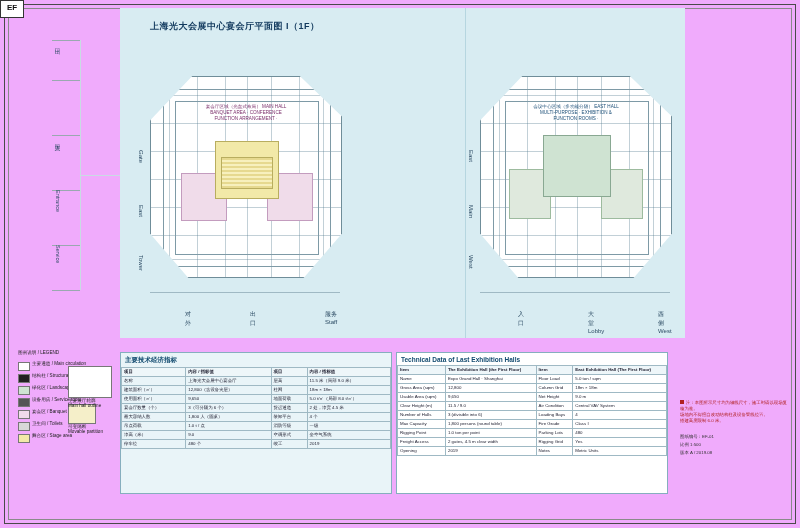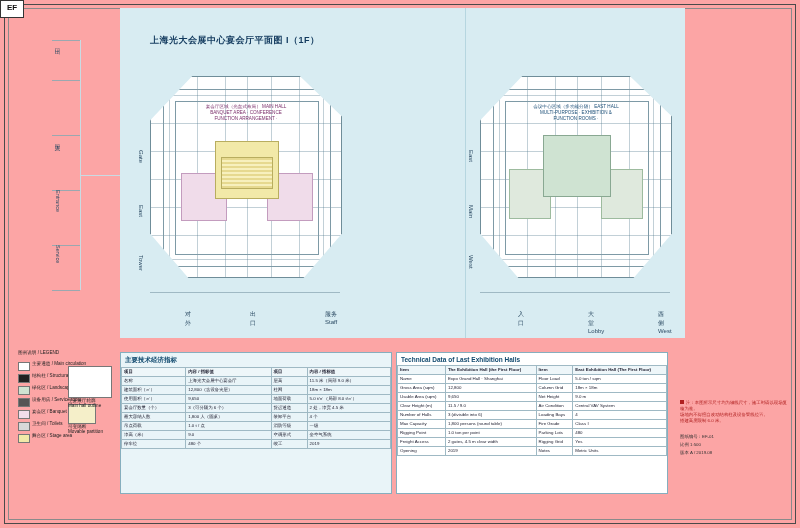--- a/index.html
+++ b/index.html
@@ -1,17 +1,17 @@
 <!DOCTYPE html>
 <html><head>
 <meta charset="utf-8">
 <style>
   html,body{margin:0;padding:0;background:#ffffff;}
   body{width:800px;height:528px;overflow:hidden;font-family:"Liberation Sans",sans-serif;}
-  #sheet{position:relative;width:800px;height:528px;background:#fca5a5;text-decoration:underline;}
+  #sheet{position:relative;width:800px;height:528px;background:#f0abfc;text-decoration:underline;}
 
   
   .frame{position:absolute;left:4px;top:4px;width:792px;height:520px;border:1px solid #4a4a4a;box-sizing:border-box;}
   .frame-inner{position:absolute;left:8px;top:8px;width:784px;height:512px;border:1px solid #8a8a8a;box-sizing:border-box;}
 
   .ef-tag{position:absolute;left:0px;top:0px;width:22px;height:16px;border:1px solid #333;background:#fff;
           font-size:8px;line-height:14px;text-align:center;color:#111;font-weight:bold;}
 
   
   .plan-panel{position:absolute;left:120px;top:8px;width:565px;height:330px;background:#d8ecf2;}
@@ -90,21 +90,21 @@
     <div class="txt" style="top:150px;">Entrance</div>
     <div class="txt" style="top:205px;">Service</div>
   </div>
   <div class="hairline" style="left:80px;top:40px;width:1px;height:250px;"></div>
   <div class="hairline" style="left:80px;top:175px;width:40px;height:1px;"></div>
 
   <div class="plan-panel">
     <div class="panel-sep" style="left:345px;top:0;height:330px;"></div>
   </div>
 
-  <div class="plan-title" style="left:150px;top:34px;">上海光大会展中心宴会厅平面图  I（1F）</div>
+  <div class="plan-title" style="left:150px;top:20px;">上海光大会展中心宴会厅平面图  I（1F）</div>
   <div class="bldg" style="left:150px;top:76px;width:190px;height:200px;">
     <div class="grid-h" style="top:18px;"></div>
     <div class="grid-h" style="top:46px;"></div>
     <div class="grid-h" style="top:74px;"></div>
     <div class="grid-h" style="top:102px;"></div>
     <div class="grid-h" style="top:130px;"></div>
     <div class="grid-h" style="top:158px;"></div>
     <div class="grid-h" style="top:182px;"></div>
     <div class="grid-v" style="left:18px;"></div>
     <div class="grid-v" style="left:46px;"></div>

